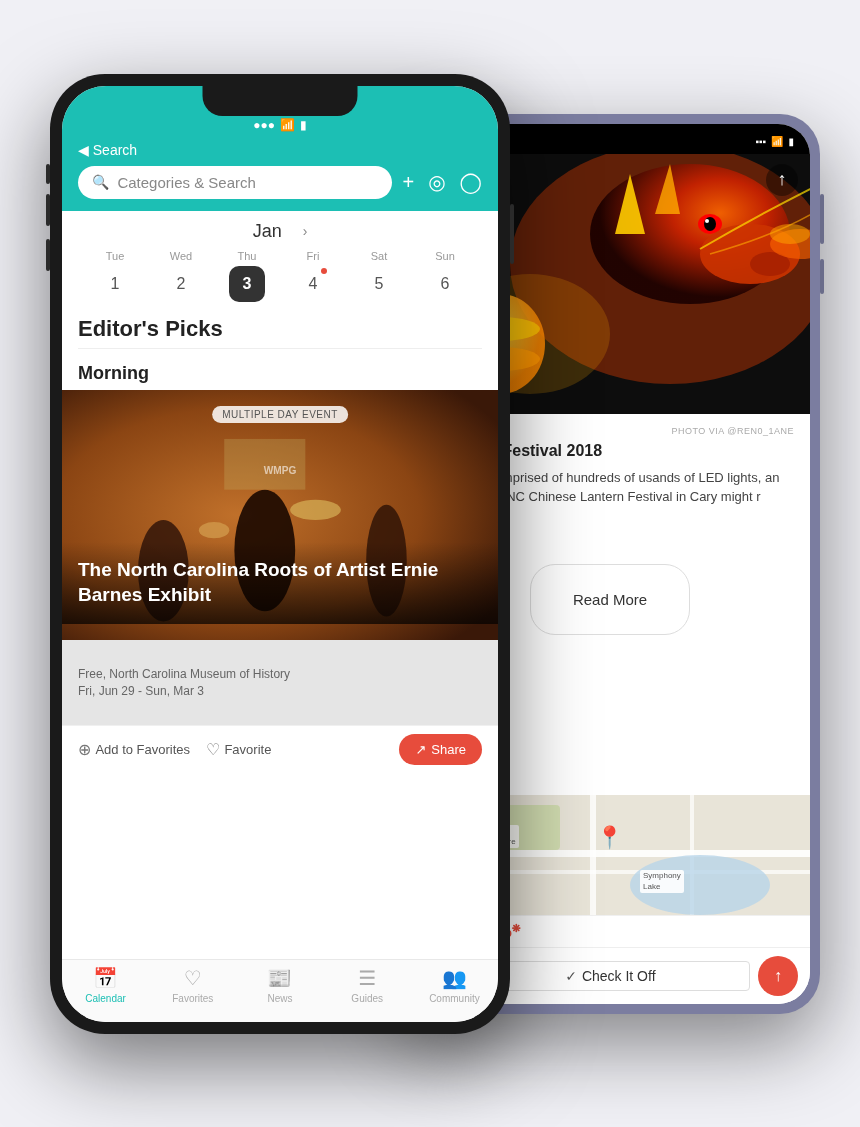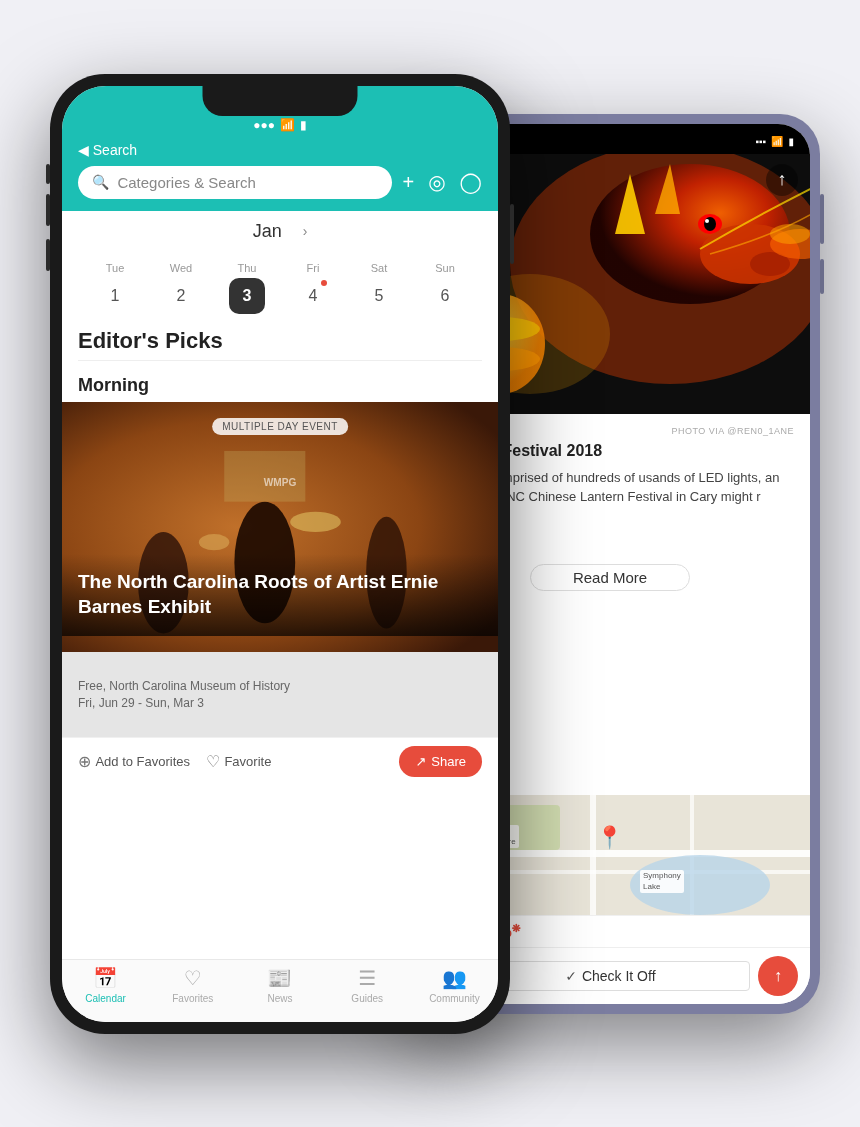--- a/index.html
+++ b/index.html
@@ -133,21 +133,21 @@
     
     .calendar-strip {
       padding: 10px 16px 0;
       background: #fff;
     }
     .month-row {
       display: flex;
       align-items: center;
       justify-content: center;
       gap: 21px;
-      margin-bottom: 20px;
+      margin-bottom: 8px;
     }
     .month-name {
       font-size: 18px;
       font-weight: 500;
       color: #333;
     }
     .month-arrow {
       color: #888;
       font-size: 14px;
     }
@@ -442,21 +442,21 @@
       color: #f0c040;
       font-size: 14px;
     }
     .read-more-btn {
       display: block;
       width: 160px;
       margin: 0 auto 12px;
       background: #fff;
       border: 1.5px solid #ddd;
       border-radius: 25px;
-      padding: 4px 0;
+      padding: 26px 0;
       text-align: center;
       font-size: 15px;
       font-weight: 500;
       color: #333;
       cursor: pointer;
     }
 
     
     .map-area {
       height: 120px;

